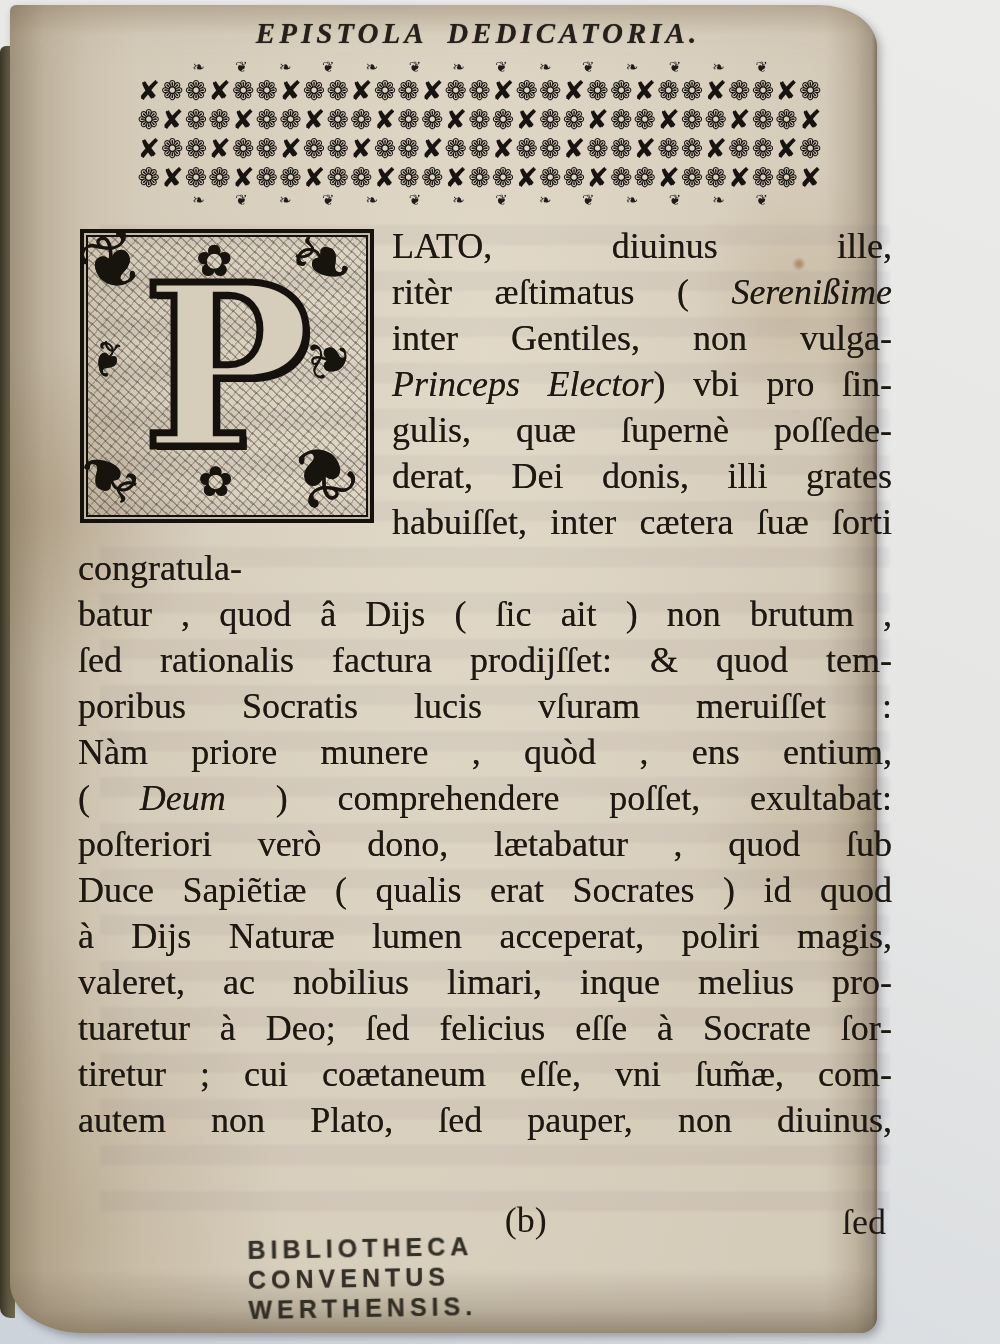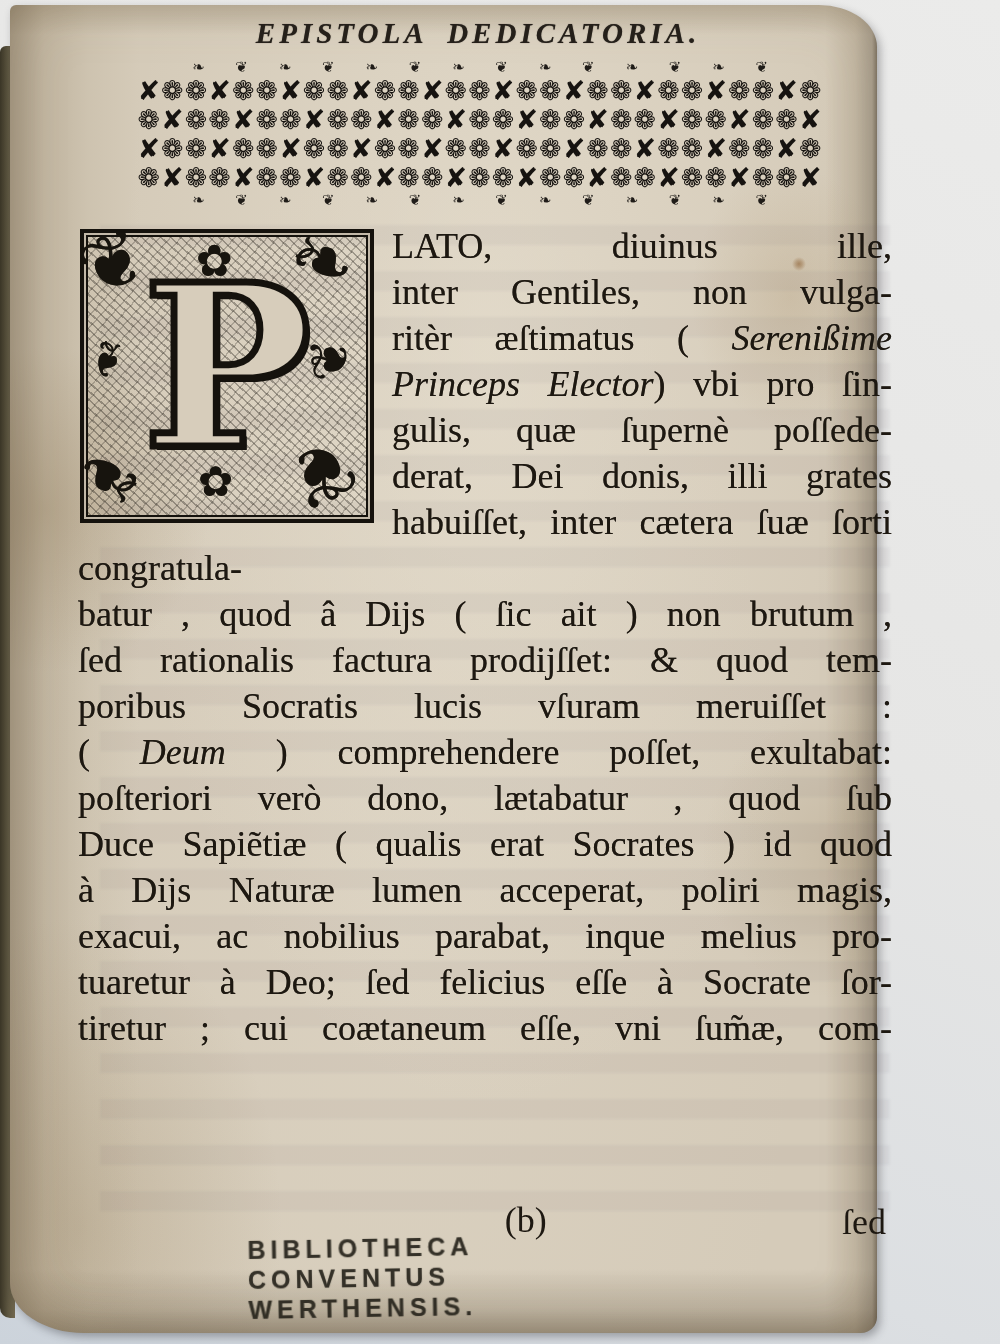--- a/index.html
+++ b/index.html
@@ -127,36 +127,38 @@
         <div class="brow fringe">❧ ❦ ❧ ❦ ❧ ❦ ❧ ❦ ❧ ❦ ❧ ❦ ❧ ❦</div>
       </div>
 
     <div class="body-text" id="body-text">
       <div class="dropcap">
         <span id="flourishes"><span class="flourish" style="left: -4px; top: -10px; font-size: 78px; transform: rotate(-25deg);">❦</span><span class="flourish" style="left: 206px; top: -12px; font-size: 78px; transform: rotate(20deg);">❧</span><span class="flourish" style="left: -8px; top: 204px; font-size: 80px; transform: rotate(205deg);">❧</span><span class="flourish" style="left: 204px; top: 200px; font-size: 80px; transform: rotate(155deg);">❦</span><span class="flourish" style="left: 112px; top: 6px; font-size: 44px; transform: rotate(0deg);">✿</span><span class="flourish" style="left: 114px; top: 228px; font-size: 42px; transform: rotate(0deg);">✿</span><span class="flourish" style="left: 2px; top: 100px; font-size: 52px; transform: rotate(95deg);">❧</span><span class="flourish" style="left: 224px; top: 100px; font-size: 52px; transform: rotate(-95deg);">❦</span></span>
         <span class="letter">P</span>
       </div>
 
     <div class="tline"><span>LATO, diuinus ille,</span></div>
+        <div class="tline"><span>ritèr æſtimatus ( </span><em>Serenißime</em></div>
         <div class="tline"><span>inter Gentiles, non vulga-</span></div>
-        <div class="tline"><span>ritèr æſtimatus ( </span><em>Serenißime</em></div>
         <div class="tline"><em>Princeps Elector</em><span>) vbi pro ſin-</span></div>
         <div class="tline"><span>gulis, quæ ſupernè poſſede-</span></div>
         <div class="tline"><span>derat, Dei donis, illi grates</span></div>
         <div class="tline"><span>habuiſſet, inter cætera ſuæ ſorti congratula-</span></div>
         <div class="tline"><span>batur , quod â Dijs ( ſic ait ) non brutum ,</span></div>
         <div class="tline"><span>ſed rationalis factura prodijſſet: &amp; quod tem-</span></div>
         <div class="tline"><span>poribus Socratis lucis vſuram meruiſſet :</span></div>
+        <div class="tline"><span>Nàm priore munere , quòd , ens entium,</span></div>
         <div class="tline"><span>( </span><em>Deum</em><span> ) comprehendere poſſet, exultabat:</span></div>
         <div class="tline"><span>poſteriori verò dono, lætabatur , quod ſub</span></div>
         <div class="tline"><span>Duce Sapiẽtiæ ( qualis erat Socrates ) id quod</span></div>
         <div class="tline"><span>à Dijs Naturæ lumen acceperat, poliri magis,</span></div>
-        <div class="tline"><span>exacui, ac nobilius parabat, inque melius pro-</span></div>
+        <div class="tline"><span>valeret, ac nobilius limari, inque melius pro-</span></div>
         <div class="tline"><span>tuaretur à Deo; ſed felicius eſſe à Socrate ſor-</span></div>
         <div class="tline"><span>tiretur ; cui coætaneum eſſe, vni ſum̃æ, com-</span></div>
+        <div class="tline"><span>autem non Plato, ſed pauper, non diuinus,</span></div>
       </div>
 
     <div class="footer-row" style="position:absolute;left:68px;top:1188px;width:814px;">
       <span class="signature-mark">(b)</span>
       <span class="catchword">ſed</span>
     </div>
 
     <div class="stamp">
       <div>BIBLIOTHECA</div>
       <div>CONVENTUS</div>

